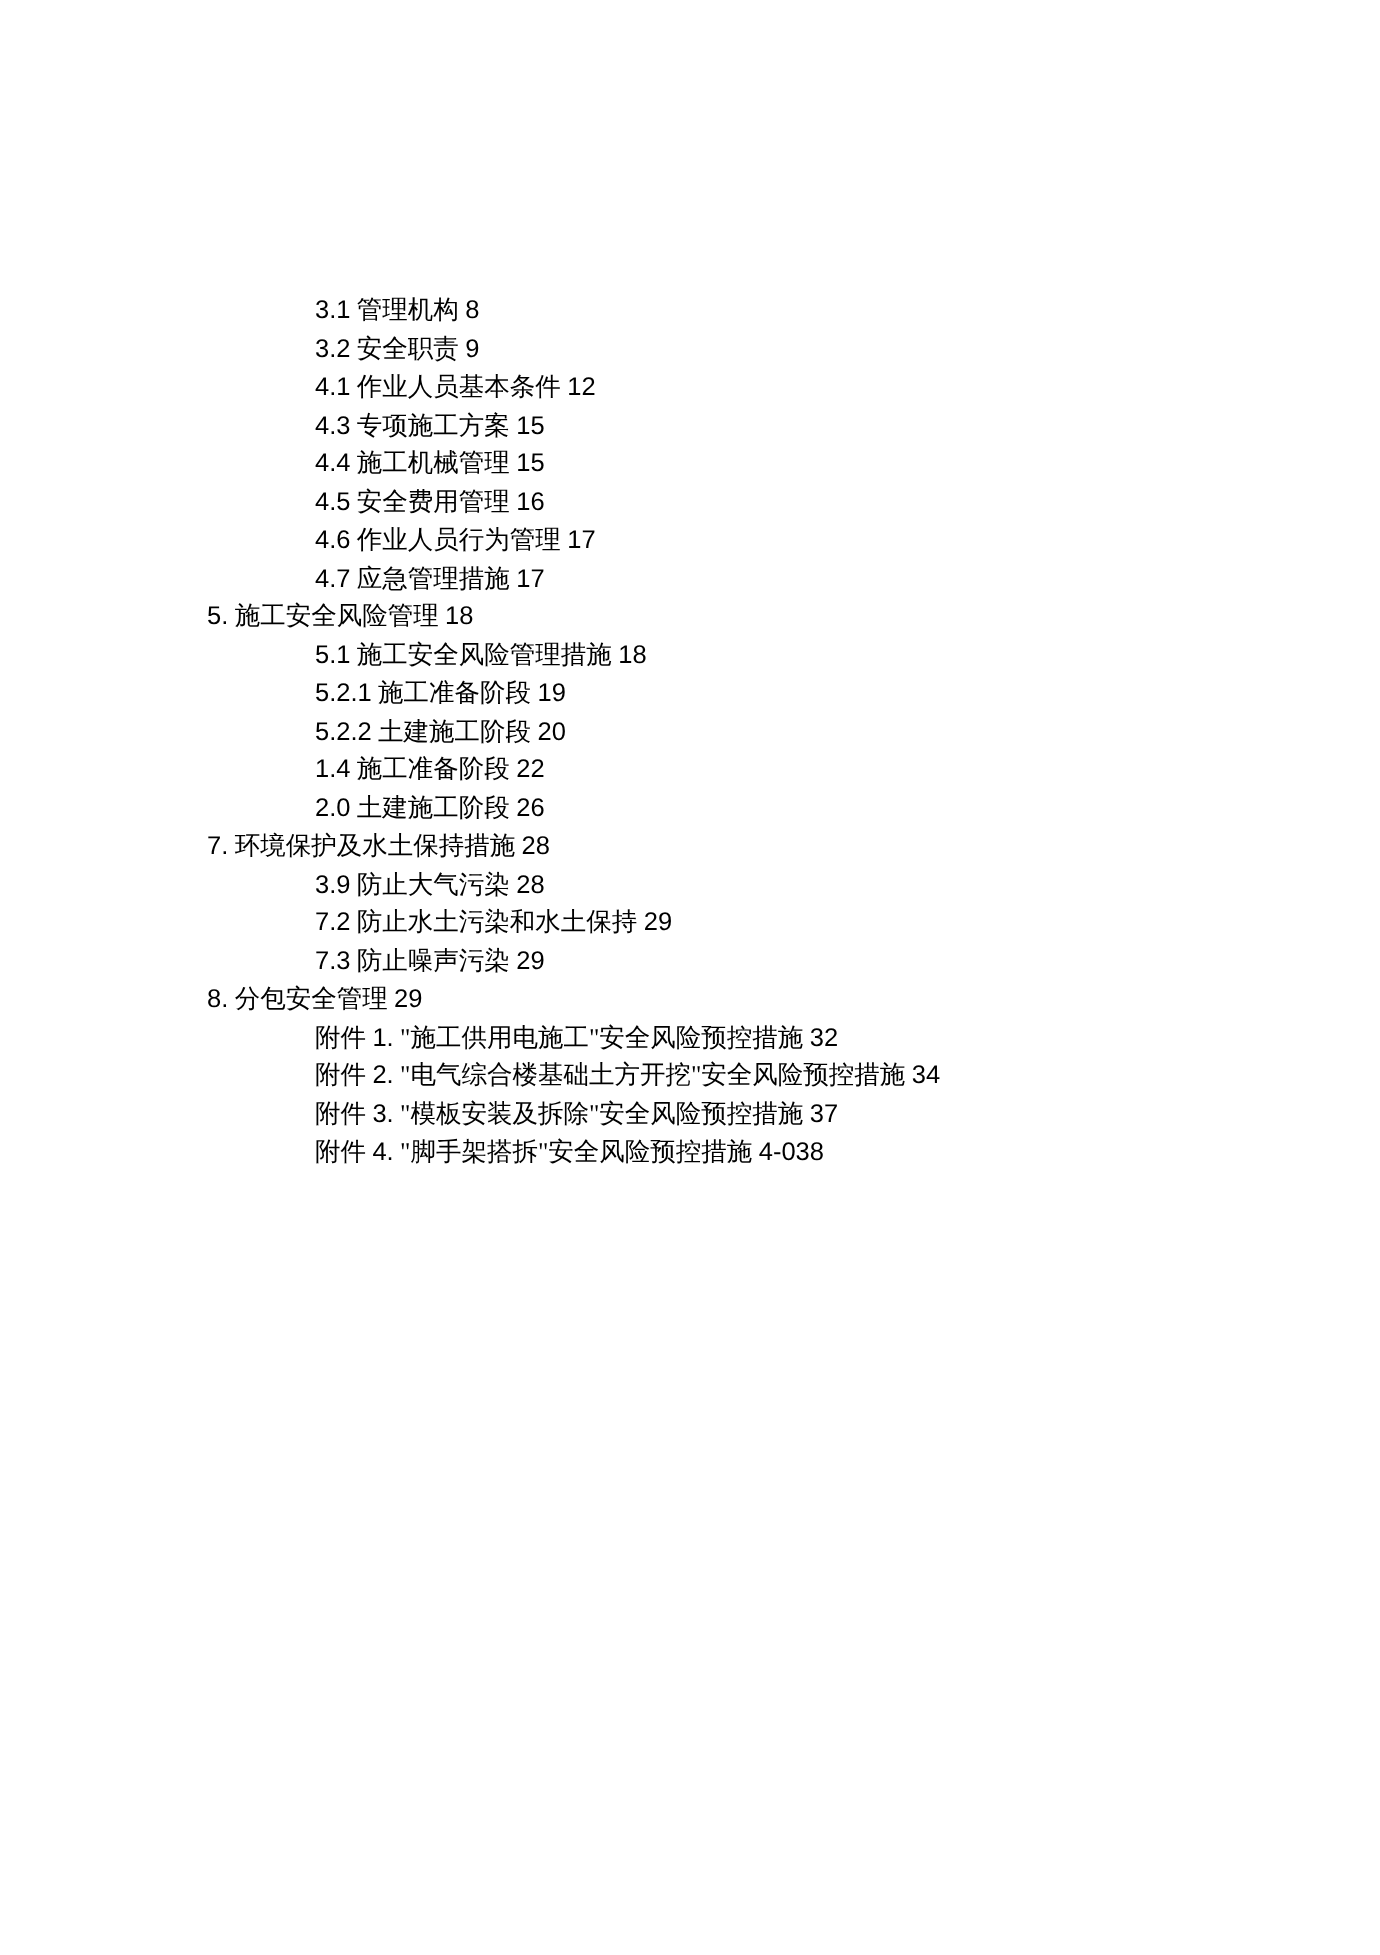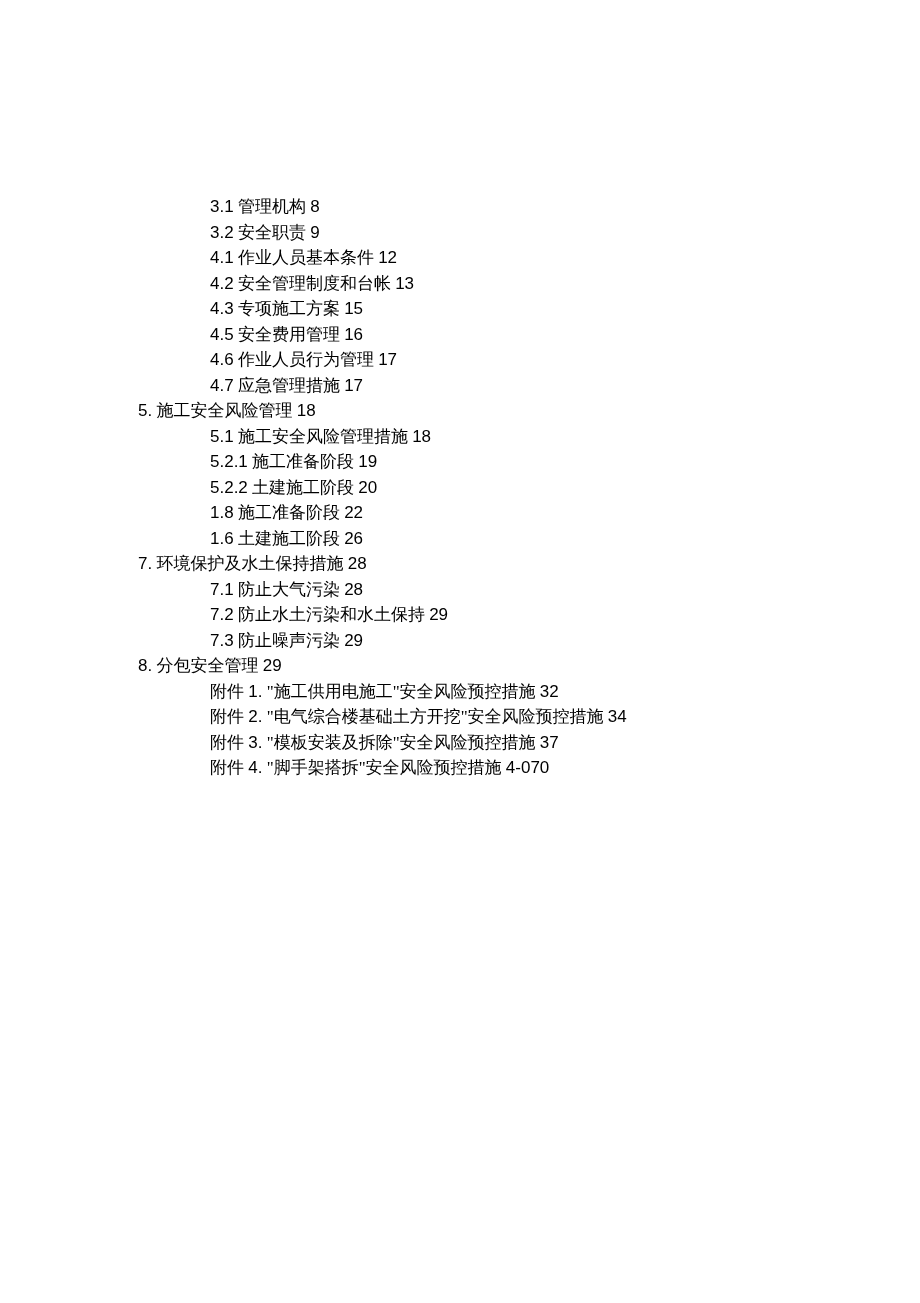--- a/index.html
+++ b/index.html
@@ -27,33 +27,33 @@
       font-family: Arial, sans-serif;
     }
   </style>
 </head>
 <body>
 
 <div id="toc-container">
     <div class="toc-line level-2"><span class="num">3.1</span>  管理机构  <span class="num">8</span></div>
     <div class="toc-line level-2"><span class="num">3.2</span>  安全职责  <span class="num">9</span></div>
     <div class="toc-line level-2"><span class="num">4.1</span>  作业人员基本条件  <span class="num">12</span></div>
-    <div class="toc-line level-2"><span class="num">4.2</span>  安全管理制度和台帐  <span class="num">13</span></div>
     <div class="toc-line level-2"><span class="num">4.3</span> 专项施工方案  <span class="num">15</span></div>
+    <div class="toc-line level-2"><span class="num">4.4</span>  施工机械管理  <span class="num">15</span></div>
     <div class="toc-line level-2"><span class="num">4.5</span>  安全费用管理  <span class="num">16</span></div>
     <div class="toc-line level-2"><span class="num">4.6</span>  作业人员行为管理  <span class="num">17</span></div>
     <div class="toc-line level-2"><span class="num">4.7</span>  应急管理措施  <span class="num">17</span></div>
     <div class="toc-line level-1"><span class="num">5.</span>  施工安全风险管理  <span class="num">18</span></div>
     <div class="toc-line level-2"><span class="num">5.1</span>  施工安全风险管理措施  <span class="num">18</span></div>
     <div class="toc-line level-2"><span class="num">5.2.1</span>   施工准备阶段  <span class="num">19</span></div>
     <div class="toc-line level-2"><span class="num">5.2.2</span>   土建施工阶段  <span class="num">20</span></div>
-    <div class="toc-line level-2"><span class="num">1.8</span>  施工准备阶段  <span class="num">22</span></div>
-    <div class="toc-line level-2"><span class="num">1.6</span>  土建施工阶段  <span class="num">26</span></div>
+    <div class="toc-line level-2"><span class="num">1.4</span>  施工准备阶段  <span class="num">22</span></div>
+    <div class="toc-line level-2"><span class="num">2.0</span>  土建施工阶段  <span class="num">26</span></div>
     <div class="toc-line level-1"><span class="num">7.</span>  环境保护及水土保持措施  <span class="num">28</span></div>
-    <div class="toc-line level-2"><span class="num">7.1</span>  防止大气污染  <span class="num">28</span></div>
+    <div class="toc-line level-2"><span class="num">3.9</span>  防止大气污染  <span class="num">28</span></div>
     <div class="toc-line level-2"><span class="num">7.2</span>  防止水土污染和水土保持 <span class="num">29</span></div>
     <div class="toc-line level-2"><span class="num">7.3</span>  防止噪声污染  <span class="num">29</span></div>
     <div class="toc-line level-1"><span class="num">8.</span>  分包安全管理  <span class="num">29</span></div>
     <div class="toc-line level-2">附件 <span class="num">1.</span>  "施工供用电施工"安全风险预控措施  <span class="num">32</span></div>
     <div class="toc-line level-2">附件 <span class="num">2.</span>  "电气综合楼基础土方开挖"安全风险预控措施  <span class="num">34</span></div>
     <div class="toc-line level-2">附件 <span class="num">3.</span>  "模板安装及拆除"安全风险预控措施  <span class="num">37</span></div>
-    <div class="toc-line level-2">附件  <span class="num">4.</span>  "脚手架搭拆"安全风险预控措施  <span class="num">4-070</span></div>
+    <div class="toc-line level-2">附件  <span class="num">4.</span>  "脚手架搭拆"安全风险预控措施  <span class="num">4-038</span></div>
   </div>
 
 </body></html>

